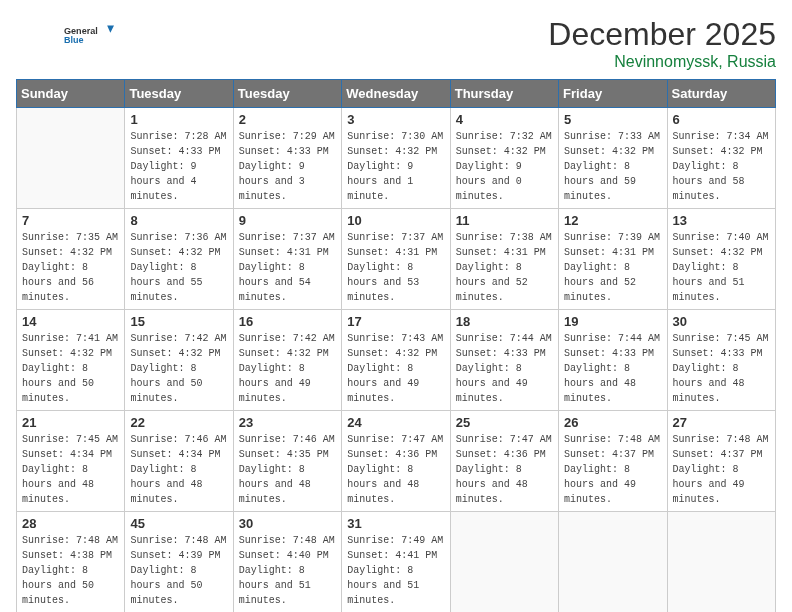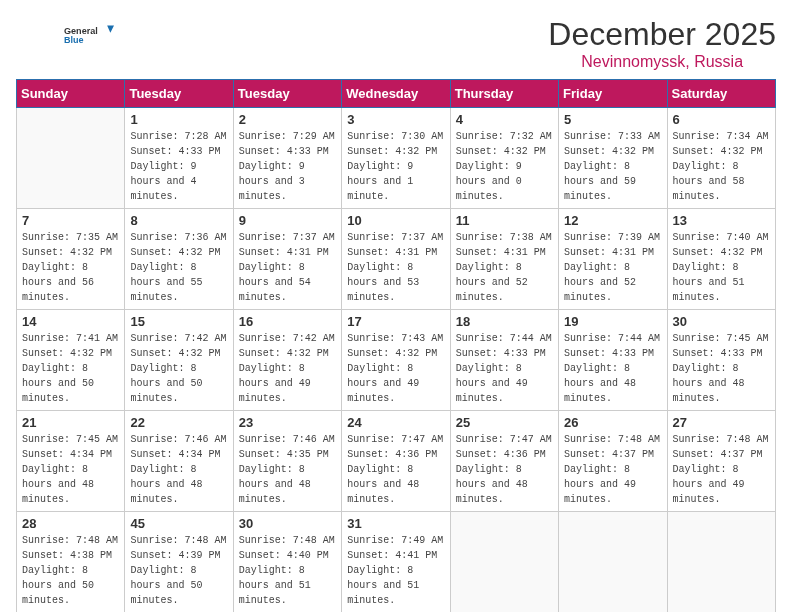--- a/index.html
+++ b/index.html
@@ -16,38 +16,38 @@
       align-items: flex-start;
       margin-bottom: 8px;
       margin-left: 48px;
     }
     .logo {
       display: flex;
       align-items: center;
       gap: 4px;
     }
     .title-block {
-      text-align: center;
+      text-align: right;
     }
     .month-title {
       font-size: 32px;
       color: #333;
       font-weight: normal;
     }
     .location-title {
       font-size: 16px;
-      color: #be185d;
+      color: #15803d;
     }
     table {
       width: 100%;
       border-collapse: collapse;
       table-layout: fixed;
     }
     th {
-      background-color: #be185d;
+      background-color: #737373;
       color: #fff;
       font-size: 13px;
       font-weight: bold;
       padding: 6px 4px;
       text-align: left;
       border: 1px solid #2c6fad;
     }
     td {
       border: 1px solid #ccc;
       vertical-align: top;

